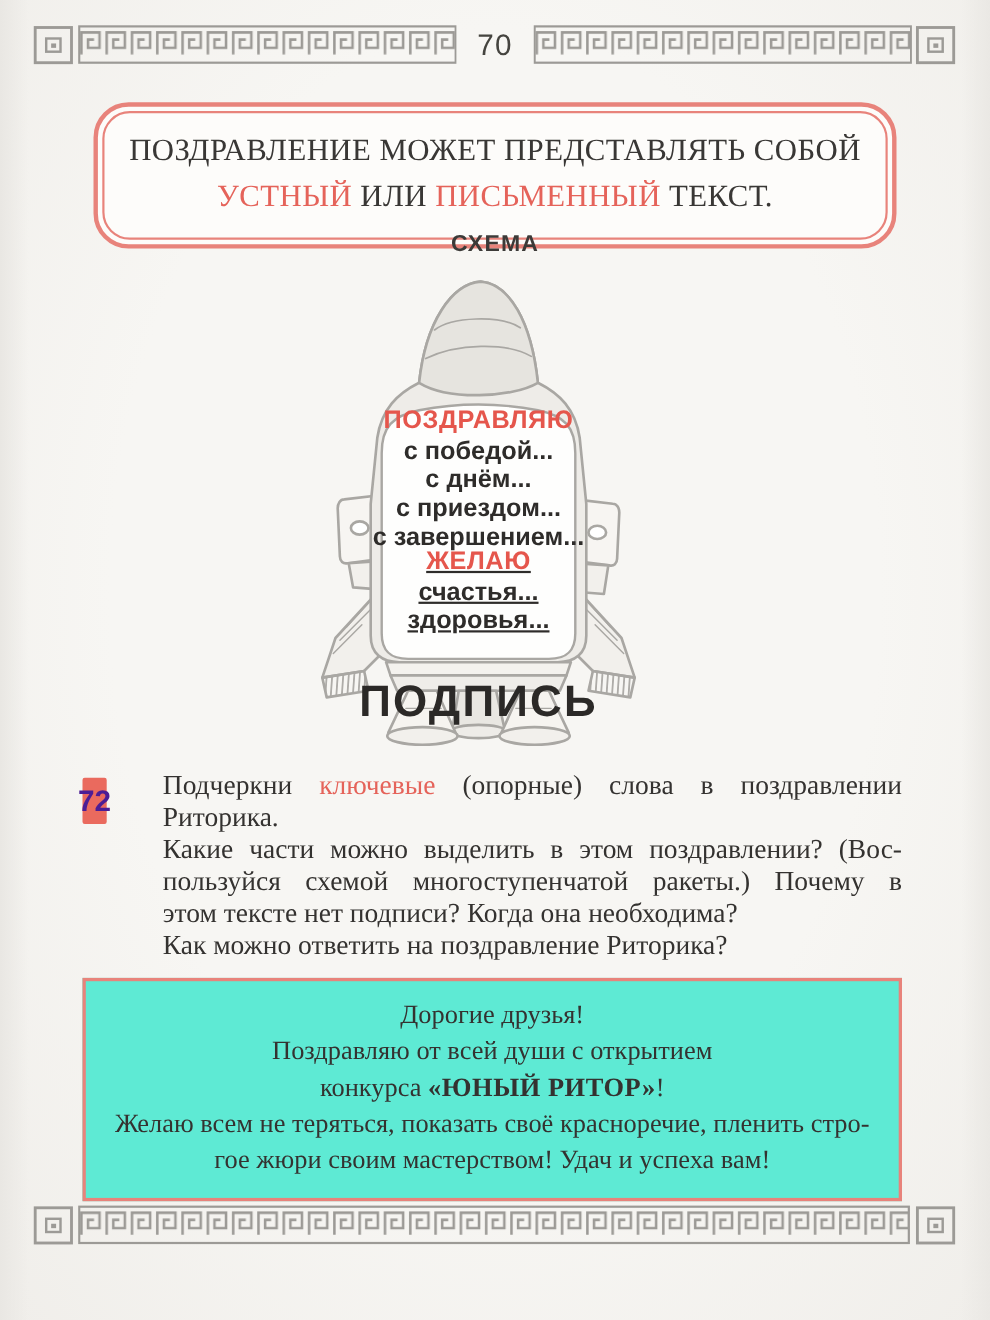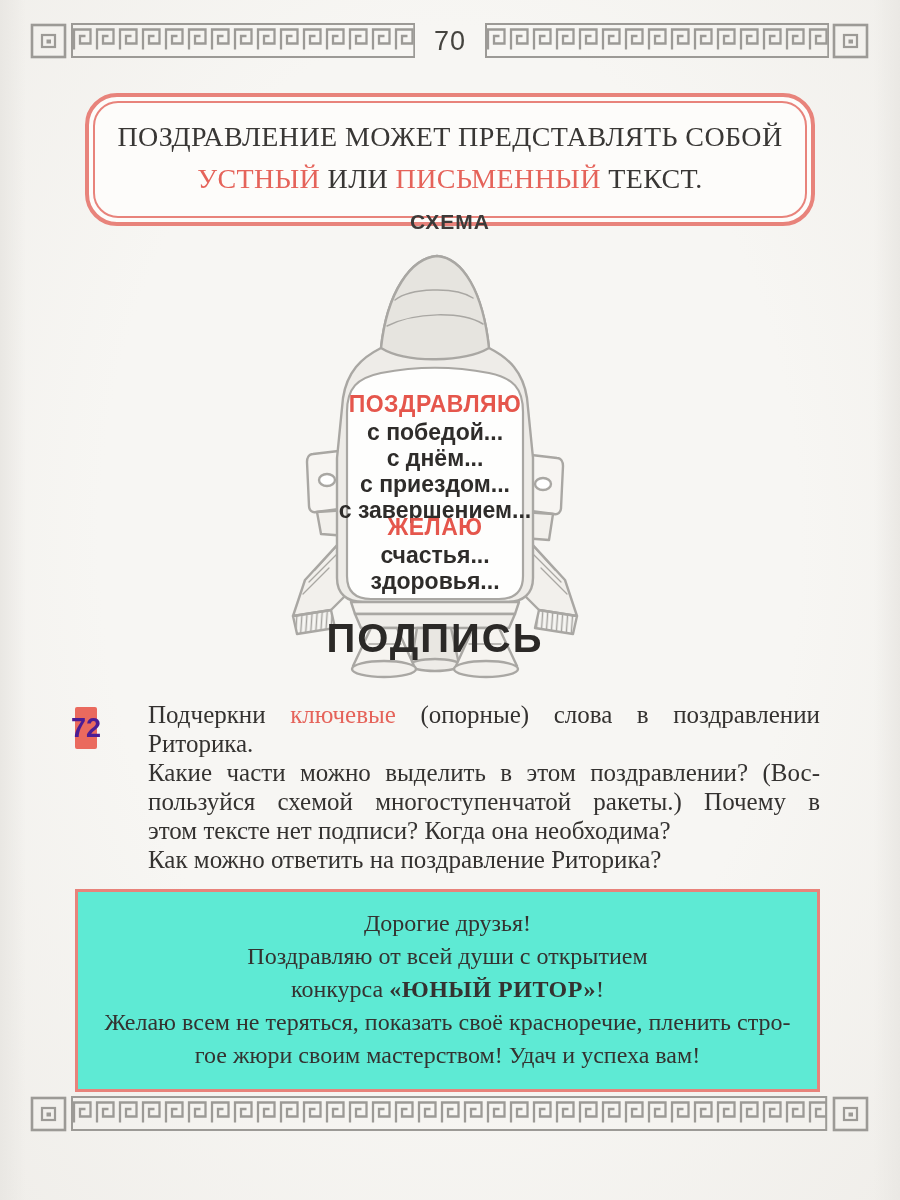--- a/index.html
+++ b/index.html
@@ -49,22 +49,22 @@
   
   .rocket{top:248px;left:285px;width:300px;height:440px;}
   .rocket svg{position:absolute;inset:0;}
   .r-block{
     position:absolute;left:0;width:100%;text-align:center;
     font-family:"Liberation Sans","DejaVu Sans",sans-serif;
     font-weight:bold;font-size:23px;line-height:26px;color:#2e2c2a;
   }
   .r-block .rh{color:#e5564c;letter-spacing:0.5px;margin-bottom:2px;}
   .r-sec1{top:34px;}
-  .r-sec2{top:120px;margin-top:23px;}
-  .r-sec3{top:266px;}
+  .r-sec2{top:120px;}
+  .r-sec3{top:248px;text-decoration:underline;}
   .r-footer{
     position:absolute;top:368px;left:0;width:100%;text-align:center;
     font-family:"Liberation Sans","DejaVu Sans",sans-serif;
     font-weight:bold;font-size:40px;letter-spacing:2px;color:#2b2927;
   }
 
   
   .exercise{top:700px;left:75px;width:745px;}
   .ex-badge{
     position:absolute;left:0;top:7px;width:22px;height:42px;

